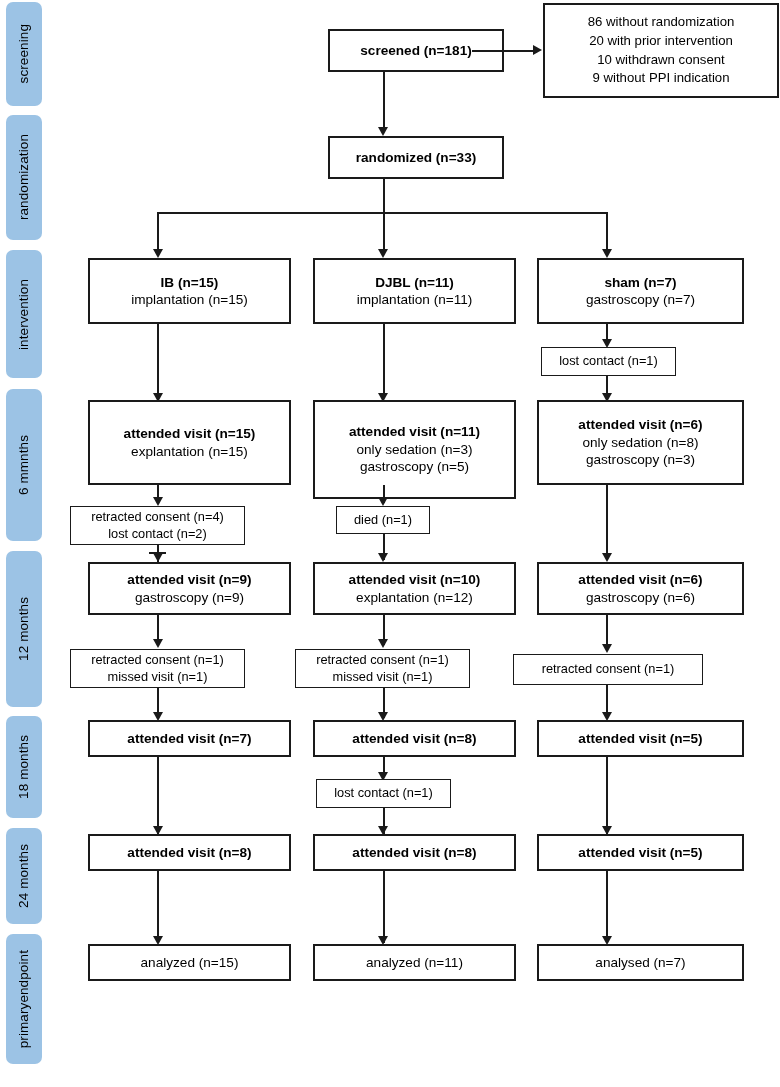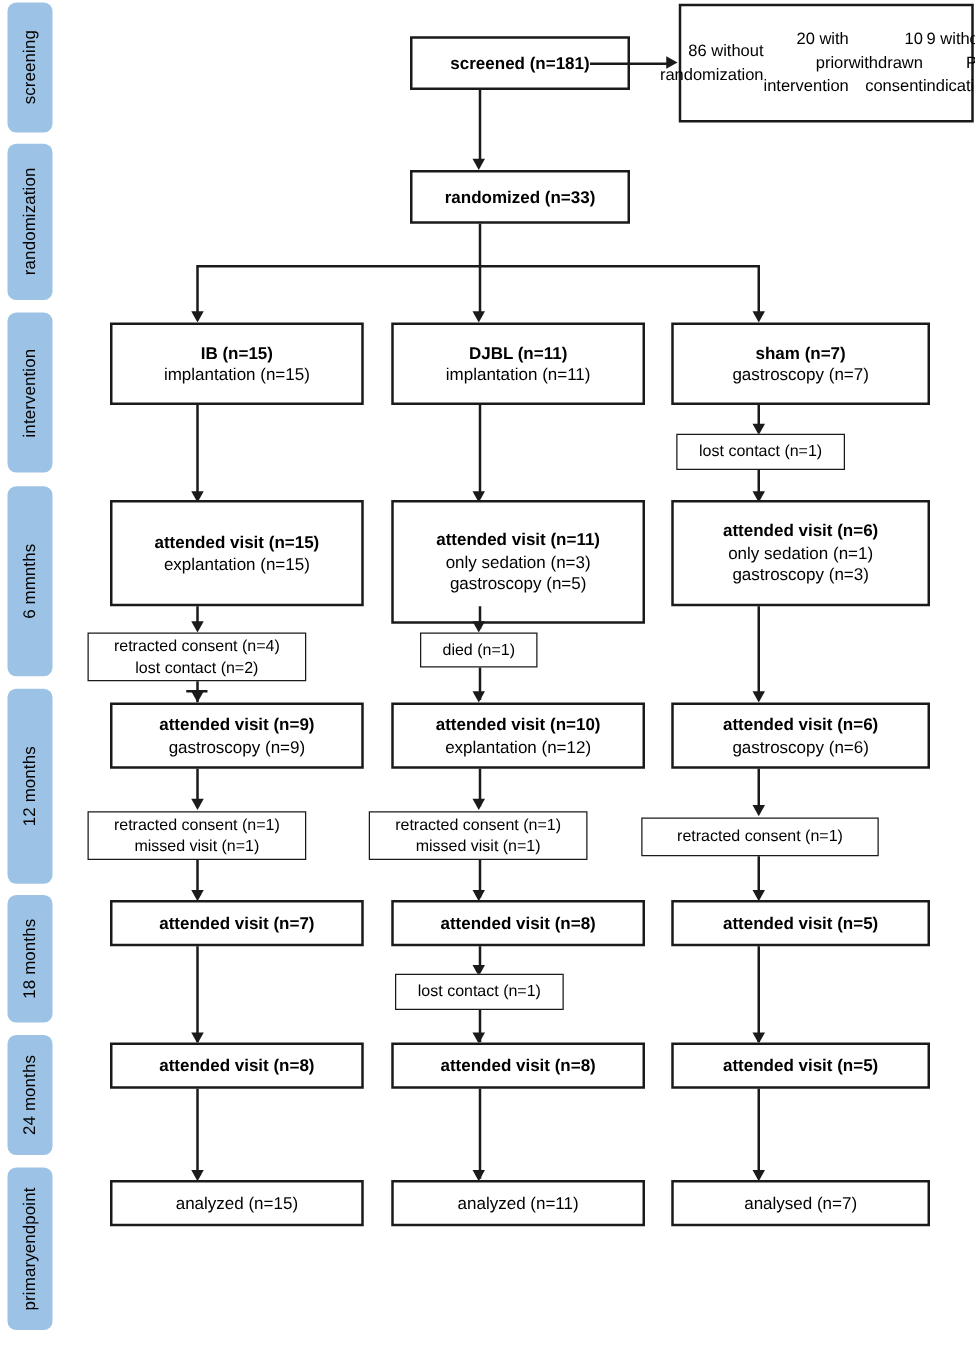--- a/index.html
+++ b/index.html
@@ -35,21 +35,21 @@
 
   .dropbox{
     position:absolute;background:#fff;border:1.5px solid #1a1a1a;
     box-sizing:border-box;display:flex;flex-direction:column;
     align-items:center;justify-content:center;text-align:center;
     font-size:12.8px;line-height:1.3;font-weight:normal;
   }
 
   .exclusion{
     position:absolute;background:#fff;border:2.2px solid #1a1a1a;
-    box-sizing:border-box;display:flex;flex-direction:row;
+    box-sizing:border-box;display:flex;flex-direction:column;
     align-items:center;justify-content:center;text-align:right;
     font-size:13.2px;line-height:1.42;font-weight:normal;
   }
 
   
   .vline{position:absolute;background:#1a1a1a;width:2.2px;}
   .hline{position:absolute;background:#1a1a1a;height:2.2px;}
   .arrowhead{
     position:absolute;width:0;height:0;
     border-left:5.5px solid transparent;border-right:5.5px solid transparent;
@@ -152,21 +152,21 @@
     <div class="l1">attended visit (n=15)</div>
     <div class="l2">explantation (n=15)</div>
   </div>
   <div class="box" style="left:281px;top:400px;width:203px;height:99px;">
     <div class="l1">attended visit (n=11)</div>
     <div class="l2">only sedation (n=3)</div>
     <div class="l3">gastroscopy (n=5)</div>
   </div>
   <div class="box" style="left:505px;top:400px;width:207px;height:85px;">
     <div class="l1">attended visit (n=6)</div>
-    <div class="l2">only sedation (n=1)</div>
+    <div class="l2">only sedation (n=8)</div>
     <div class="l3">gastroscopy (n=3)</div>
   </div>
 
   <div class="vline" style="left:157px;top:485px;height:18px;"></div>
   <div class="arrowhead" style="left:152.5px;top:497px;"></div>
   <div class="dropbox" style="left:70px;top:506px;width:175px;height:39px;">
     <div>retracted consent (n=4)</div>
     <div>lost contact (n=2)</div>
   </div>
   <div class="vline" style="left:157px;top:545px;height:15px;"></div>

